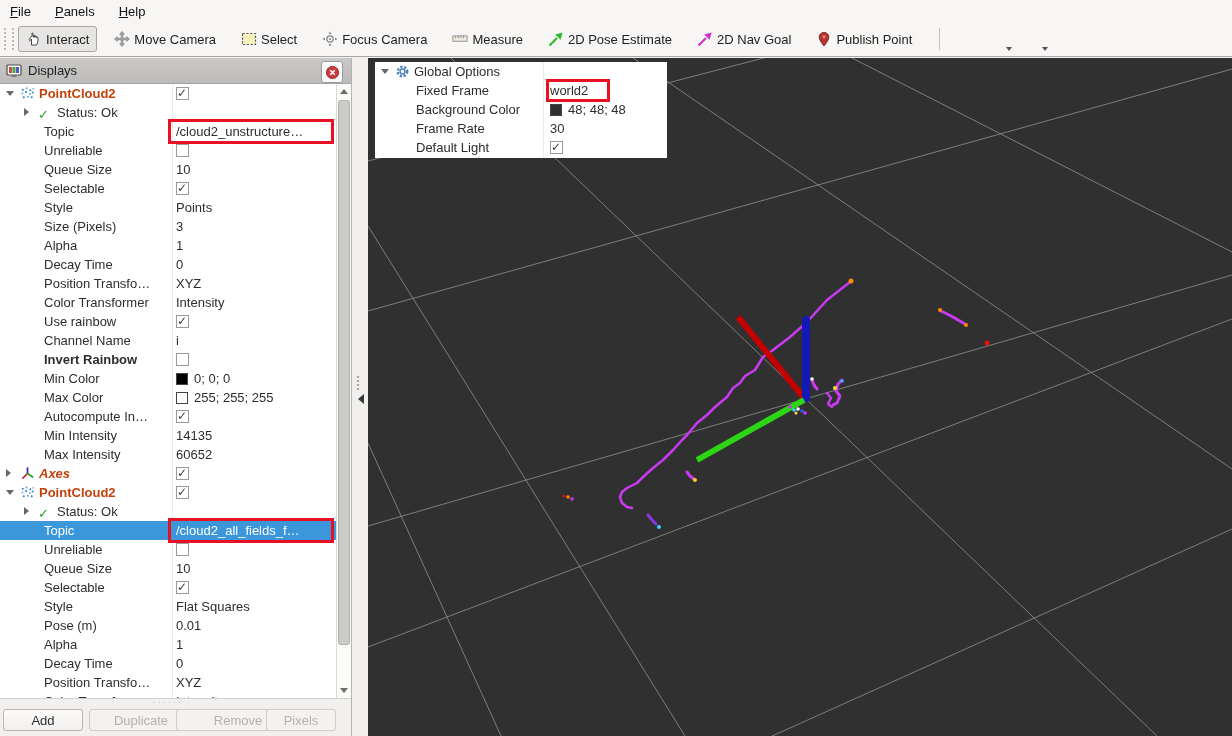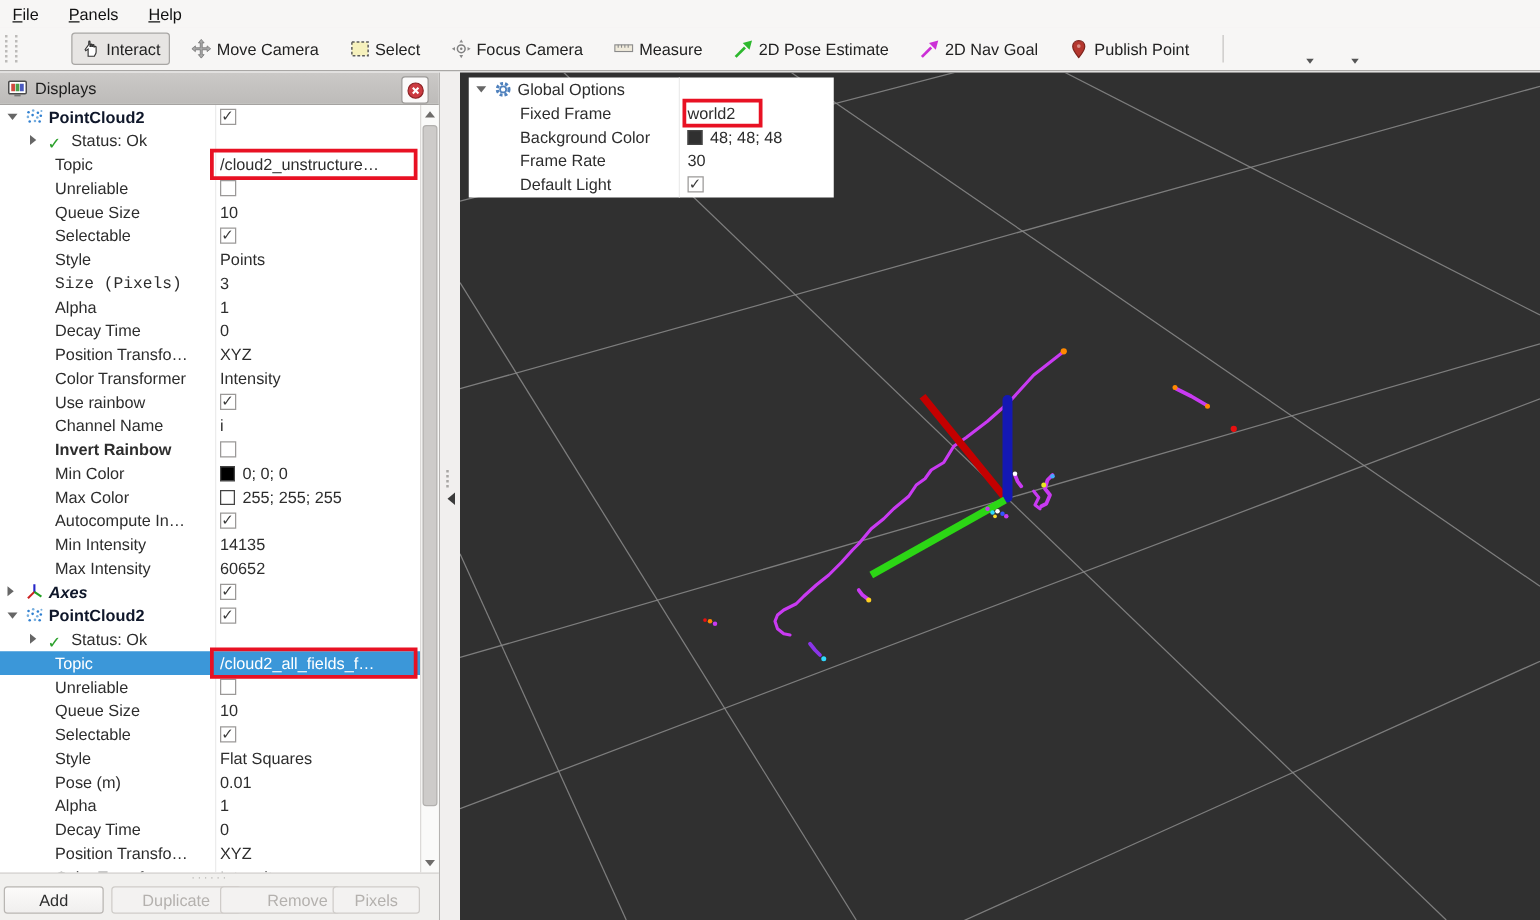--- a/index.html
+++ b/index.html
@@ -9,21 +9,21 @@
   
   #menubar{position:absolute;left:0;top:0;width:100%;height:22px;background:#f7f6f5;
     display:flex;align-items:center;padding-left:10px;box-sizing:border-box;gap:24px;}
   .menu-item{color:#111;cursor:default;}
   .menu-item .u{text-decoration:underline;}
   
   #toolbar{position:absolute;left:0;top:22px;width:100%;height:35px;background:#f7f6f5;
     border-bottom:1px solid #a9a7a5;display:flex;align-items:center;box-sizing:border-box;padding-left:4px;}
   .grip{width:6px;height:22px;margin-right:4px;border-left:2px dotted #bdbbb9;border-right:2px dotted #bdbbb9;}
   .tool{display:flex;align-items:center;gap:4px;padding:4px 7px;margin-right:9px;border:1px solid transparent;border-radius:3px;color:#222;}
-  .tool.active{background:#e7e5e3;border:1px solid #a8a6a4;margin-left:39px;}
+  .tool.active{background:#e7e5e3;border:1px solid #a8a6a4;}
   .tool .ticon16{width:16px;height:16px;display:inline-block;}
   .tbsep{width:1px;height:22px;background:#c6c4c2;margin:0 10px;}
   .vbtn{position:relative;width:26px;height:26px;display:flex;align-items:center;justify-content:center;margin-right:10px;}
   .vbtn .caret{position:absolute;right:0px;bottom:1px;width:0;height:0;border-left:3.5px solid transparent;border-right:3.5px solid transparent;border-top:4px solid #555;}
   
   #content{position:absolute;left:0;top:58px;width:1232px;height:678px;}
   
   #displays-panel{position:absolute;left:0;top:0;width:352px;height:678px;background:#fff;border-right:1px solid #b5b3b1;box-sizing:border-box;}
   .panel-header{position:absolute;left:0;top:0;width:100%;height:26px;background:linear-gradient(#cbc9c7,#bdbbb9);
     border-bottom:1px solid #a5a3a1;display:flex;align-items:center;padding-left:6px;box-sizing:border-box;gap:6px;color:#1d1d1d;}
@@ -35,21 +35,21 @@
   .coldiv{position:absolute;left:172px;top:0;bottom:0;width:1px;background:#ececec;}
   .trow{position:relative;height:19px;line-height:19px;white-space:nowrap;}
   .trow.sel{background:#3b97d9;}
   .trow.sel .tlabel,.trow.sel .tval{color:#fff;}
   .exp{position:absolute;top:7px;width:0;height:0;}
   .exp.open{border-left:4px solid transparent;border-right:4px solid transparent;border-top:5px solid #666;}
   .exp.closed{border-top:4px solid transparent;border-bottom:4px solid transparent;border-left:5px solid #666;margin-top:-2px;}
   .ticon{position:absolute;top:2px;width:16px;height:16px;}
   .ticon svg{width:15px;height:15px;}
   .tlabel{position:absolute;color:#2d2d2d;}
-  .tlabel.bold{color:#0f172a;font-weight:bold;}
+  .tlabel.bold{color:#c2410c;font-weight:bold;}
   .tval{position:absolute;left:176px;color:#2d2d2d;display:flex;align-items:center;height:19px;}
   .cb{width:13px;height:13px;background:#fff;border:1px solid #9b9998;box-sizing:border-box;position:relative;display:inline-block;}
   .cb.on::after{content:"\2713";position:absolute;left:0px;top:-4px;font-size:12px;font-weight:bold;color:#3a3a3a;}
   .swatch{width:12px;height:12px;display:inline-block;margin-right:6px;border:1px solid #444;box-sizing:border-box;}
   .annbox{position:absolute;left:168px;top:-3px;width:166px;height:25px;border:3px solid #e81123;box-sizing:border-box;z-index:5;pointer-events:none;}
   
   .vscroll{position:absolute;right:0px;top:26px;width:15px;height:614px;background:#fafaf9;border-left:1px solid #dcdad8;box-sizing:border-box;}
   .sb-btn{position:absolute;left:0;width:14px;height:15px;display:flex;align-items:center;justify-content:center;}
   .sb-up{top:0;}.sb-down{bottom:0;}
   .sb-tri-up{width:0;height:0;border-left:4px solid transparent;border-right:4px solid transparent;border-bottom:5px solid #6e6c6a;}
@@ -226,21 +226,21 @@
             <span class="tlabel" style="left: 44px;">Selectable</span>
             <span class="tval">
               <span class="cb on"></span>
             </span>
           </div>
           <div class="trow">
             <span class="tlabel" style="left: 44px;">Style</span>
             <span class="tval">Points</span>
           </div>
           <div class="trow">
-            <span class="tlabel" style="left: 44px; font-family: Liberation Mono, monospace;">Size (Pixels)</span>
+            <span class="tlabel" style="left: 44px;">Size (Pixels)</span>
             <span class="tval">3</span>
           </div>
           <div class="trow">
             <span class="tlabel" style="left: 44px;">Alpha</span>
             <span class="tval">1</span>
           </div>
           <div class="trow">
             <span class="tlabel" style="left: 44px;">Decay Time</span>
             <span class="tval">0</span>
           </div>

